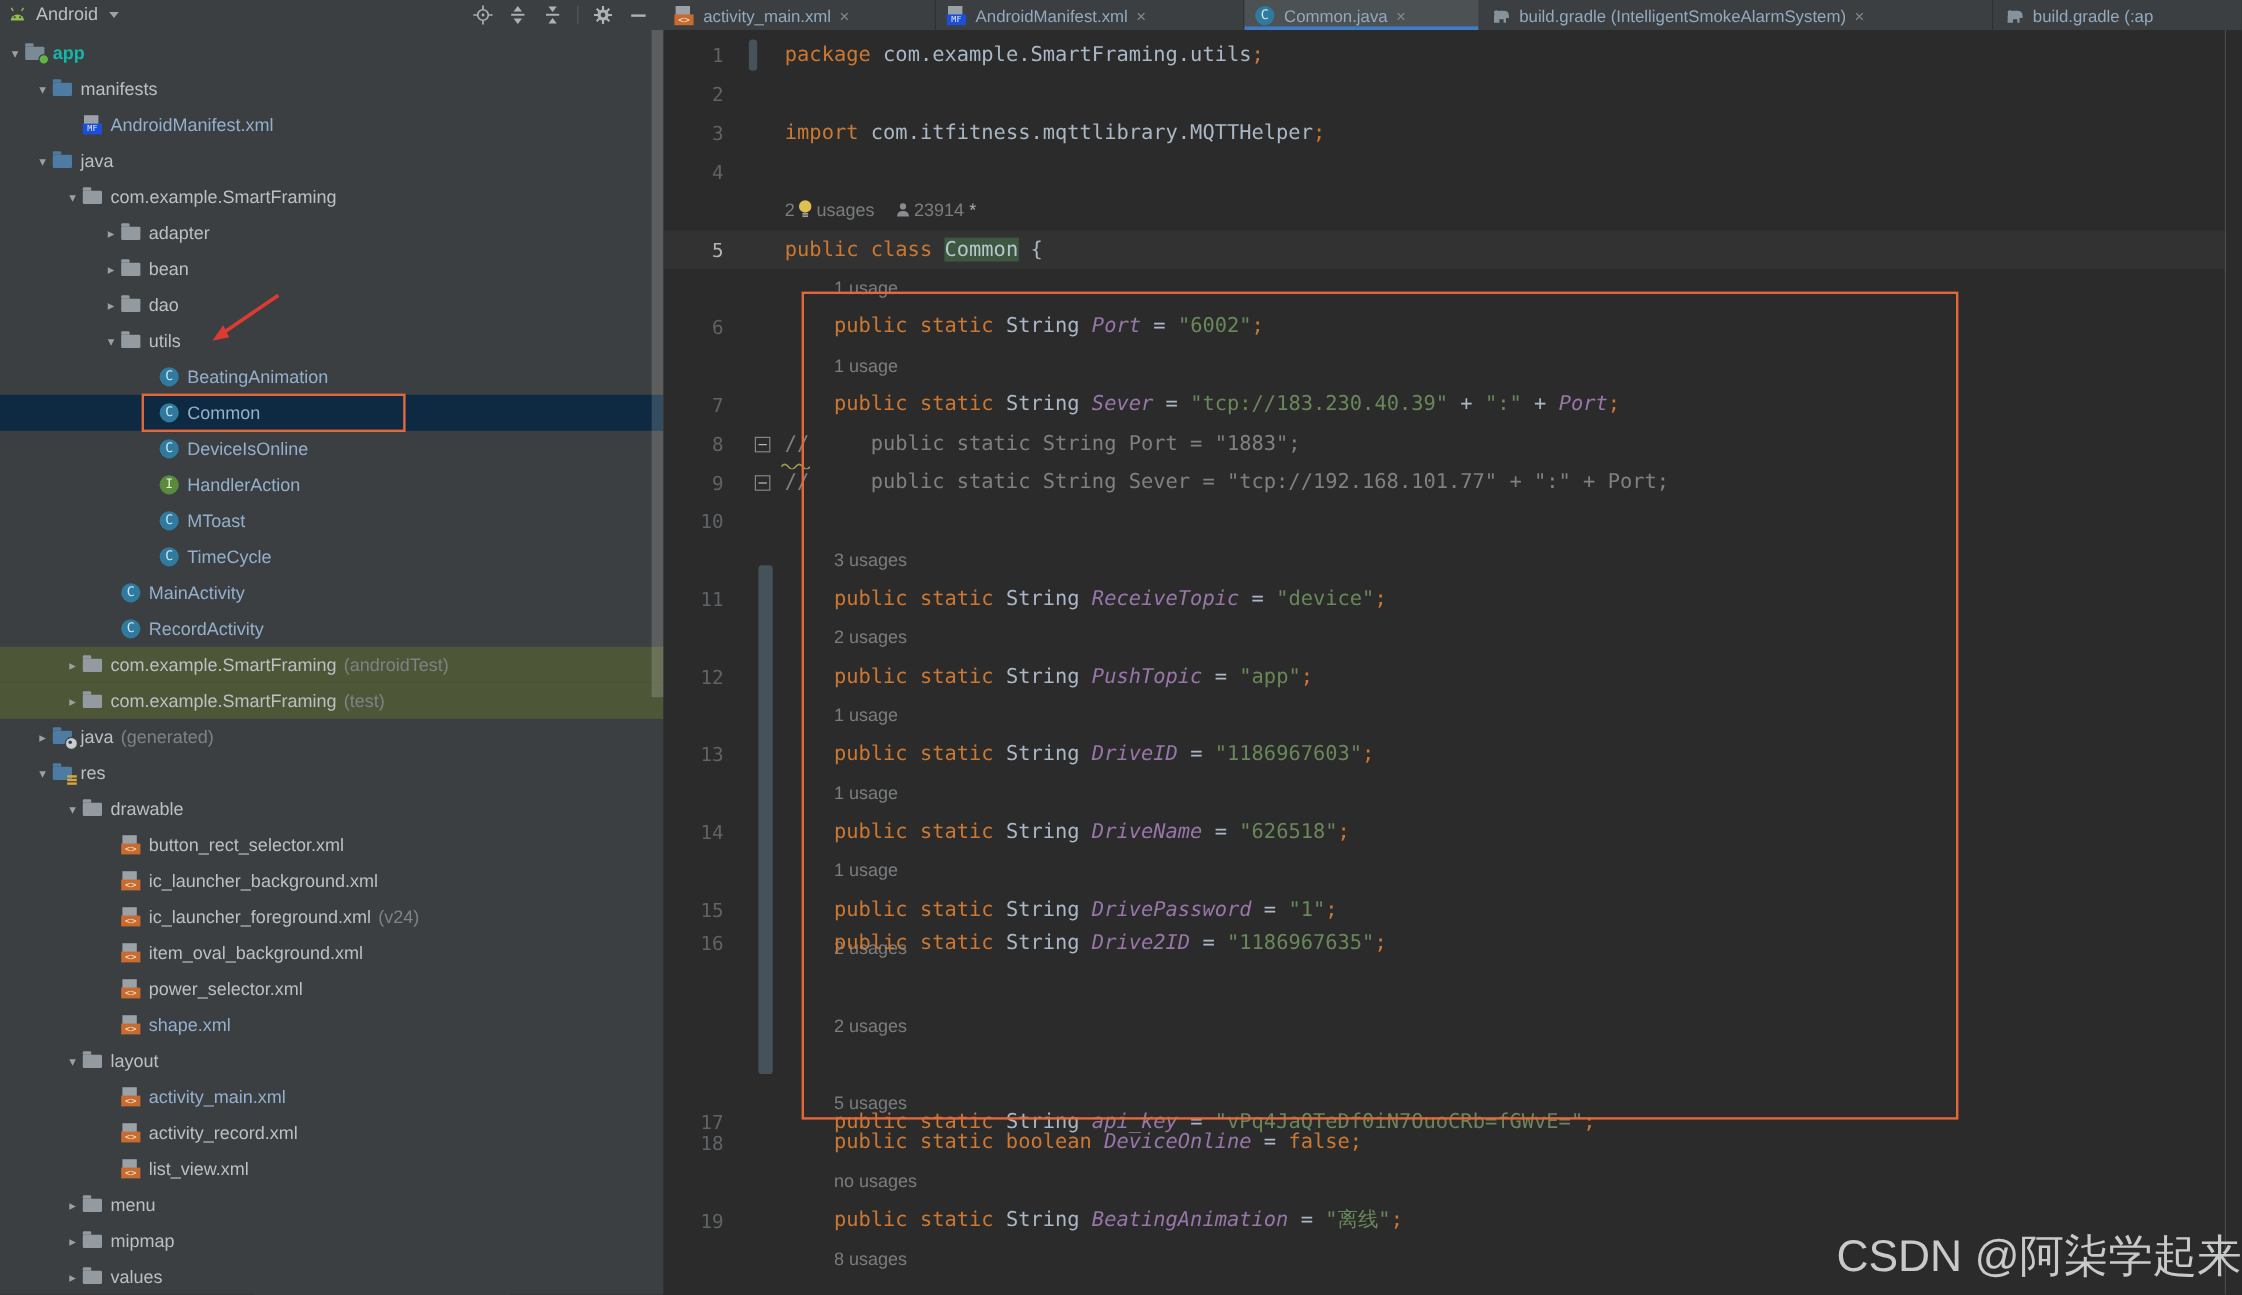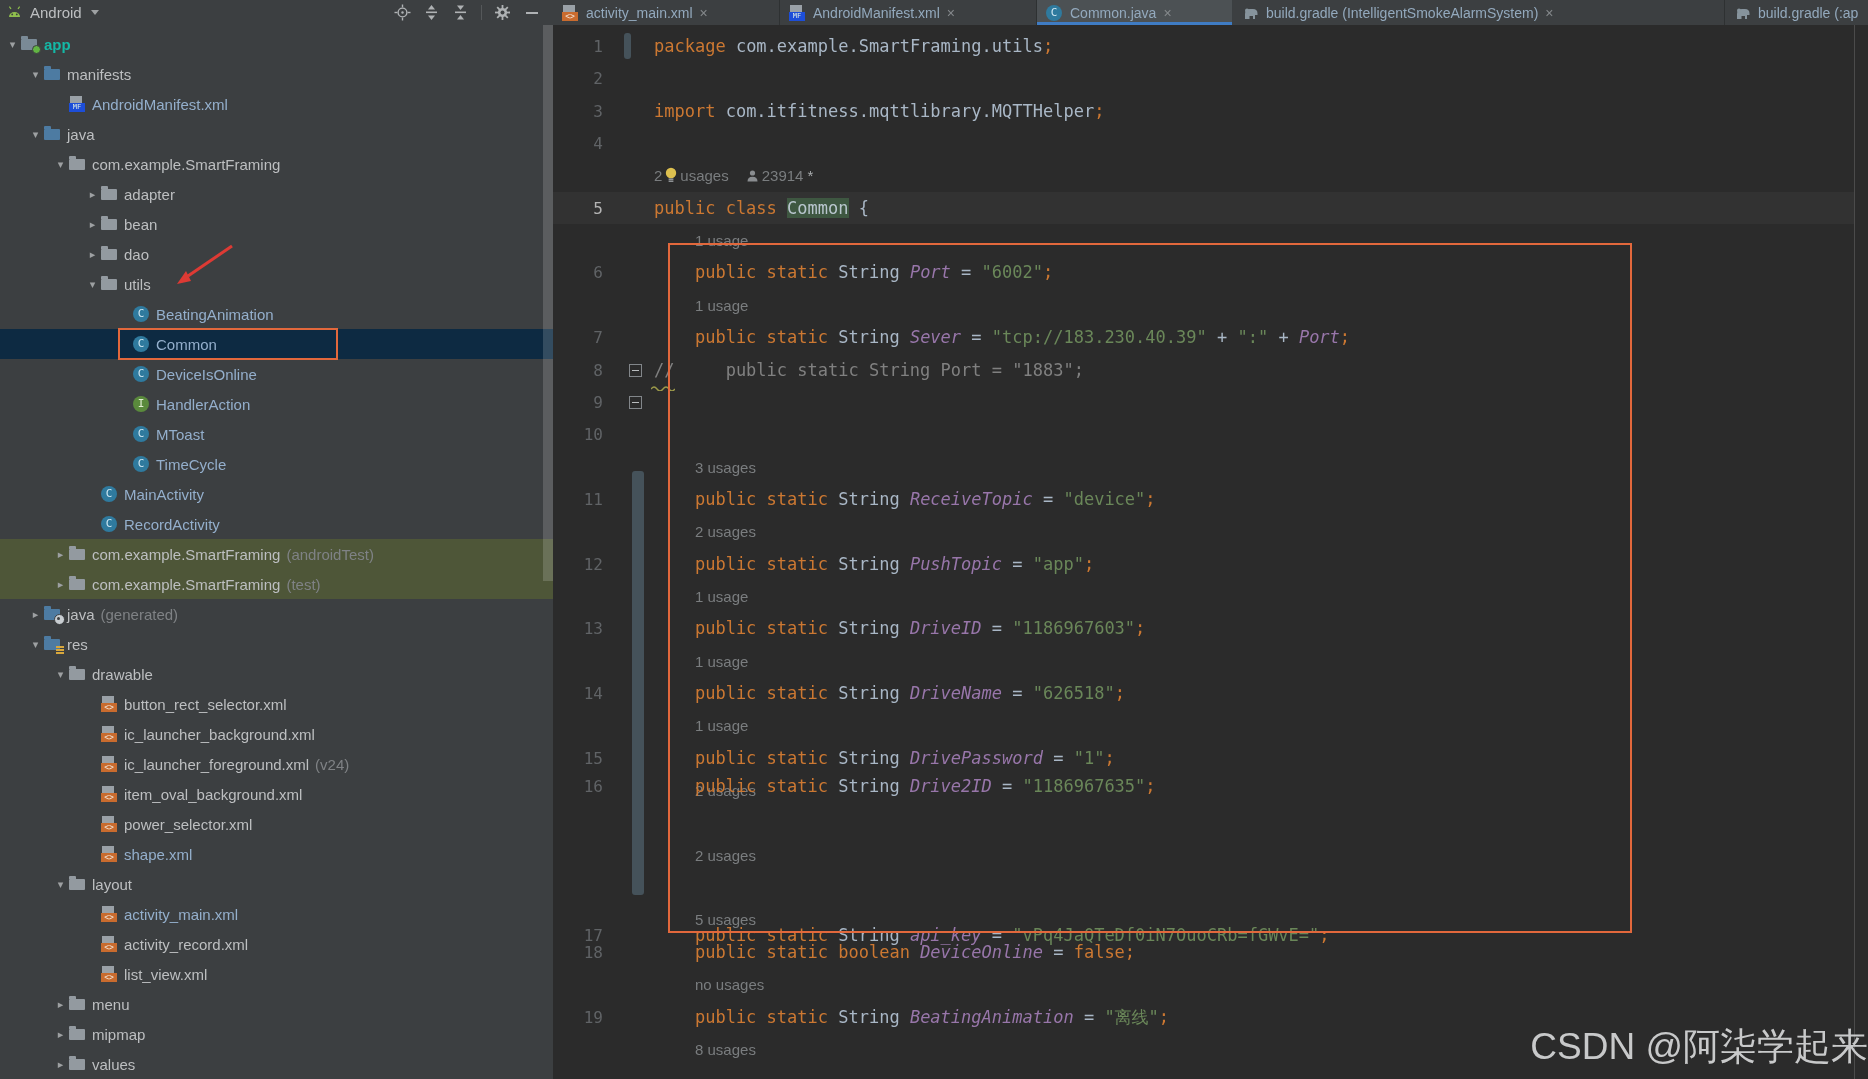--- a/index.html
+++ b/index.html
@@ -176,21 +176,21 @@
           <span class="tclose">×</span>
         </div>
         <div class="tab active" style="width: 196px;">
           <span class="ticon">
             <span class="ccirc">C</span>
           </span>
           <span class="tlabel">Common.java</span>
           <span class="tclose">×</span>
           <span class="underline" style="background: rgb(63, 124, 196);"></span>
         </div>
-        <div class="tab" style="width: 492px;">
+        <div class="tab" style="width: 428px;">
           <span class="ticon"><svg width="17" height="14" viewBox="0 0 17 14" style="margin-top:1px">
               <path d="M3 13 V8 Q3 3 8 3 H11 Q15.5 3 15.5 7.5 V9 H13 V13 H11 V10 H7.5 V13 Z" fill="#86939c"></path>
               <circle cx="5" cy="4.5" r="2" fill="#86939c"></circle>
             </svg></span>
           <span class="tlabel">build.gradle (IntelligentSmokeAlarmSystem)</span>
           <span class="tclose">×</span>
         </div>
         <div class="tab" style="width: 240px;">
           <span class="ticon"><svg width="17" height="14" viewBox="0 0 17 14" style="margin-top:1px">
               <path d="M3 13 V8 Q3 3 8 3 H11 Q15.5 3 15.5 7.5 V9 H13 V13 H11 V10 H7.5 V13 Z" fill="#86939c"></path>
@@ -580,20 +580,21 @@
           <span class="codetext"><span class="tk-kw">    public static</span><span class="tk-pl"> String </span><span class="tk-fl">Sever</span><span class="tk-pl"> = </span><span class="tk-st">"tcp://183.230.40.39"</span><span class="tk-pl"> + </span><span class="tk-st">":"</span><span class="tk-pl"> + </span><span class="tk-fl">Port</span><span class="tk-sm">;</span></span>
         </div>
         <div class="erow" style="top: 328.5px;">
           <span class="lnum">8</span>
           <span class="fold-box" style="top: 10px;"></span>
           <span class="codetext"><span class="tk-cm">//     public static String Port = "1883";</span></span>
         </div>
         <div class="erow" style="top: 360.85px;">
           <span class="lnum">9</span>
           <span class="fold-box" style="top: 10px;"></span>
+          <span class="codetext"><span class="tk-cm">//     public static String Sever = "tcp://192.168.101.77" + ":" + Port;</span></span>
         </div>
         <div class="erow" style="top: 393.2px;">
           <span class="lnum">10</span>
         </div>
         <div class="erow" style="top: 425.55px;">
           <span class="inlaytext" style="left: 142px;">3 usages</span>
         </div>
         <div class="erow" style="top: 457.9px;">
           <span class="lnum">11</span>
           <span class="codetext"><span class="tk-kw">    public static</span><span class="tk-pl"> String </span><span class="tk-fl">ReceiveTopic</span><span class="tk-pl"> = </span><span class="tk-st">"device"</span><span class="tk-sm">;</span></span>

